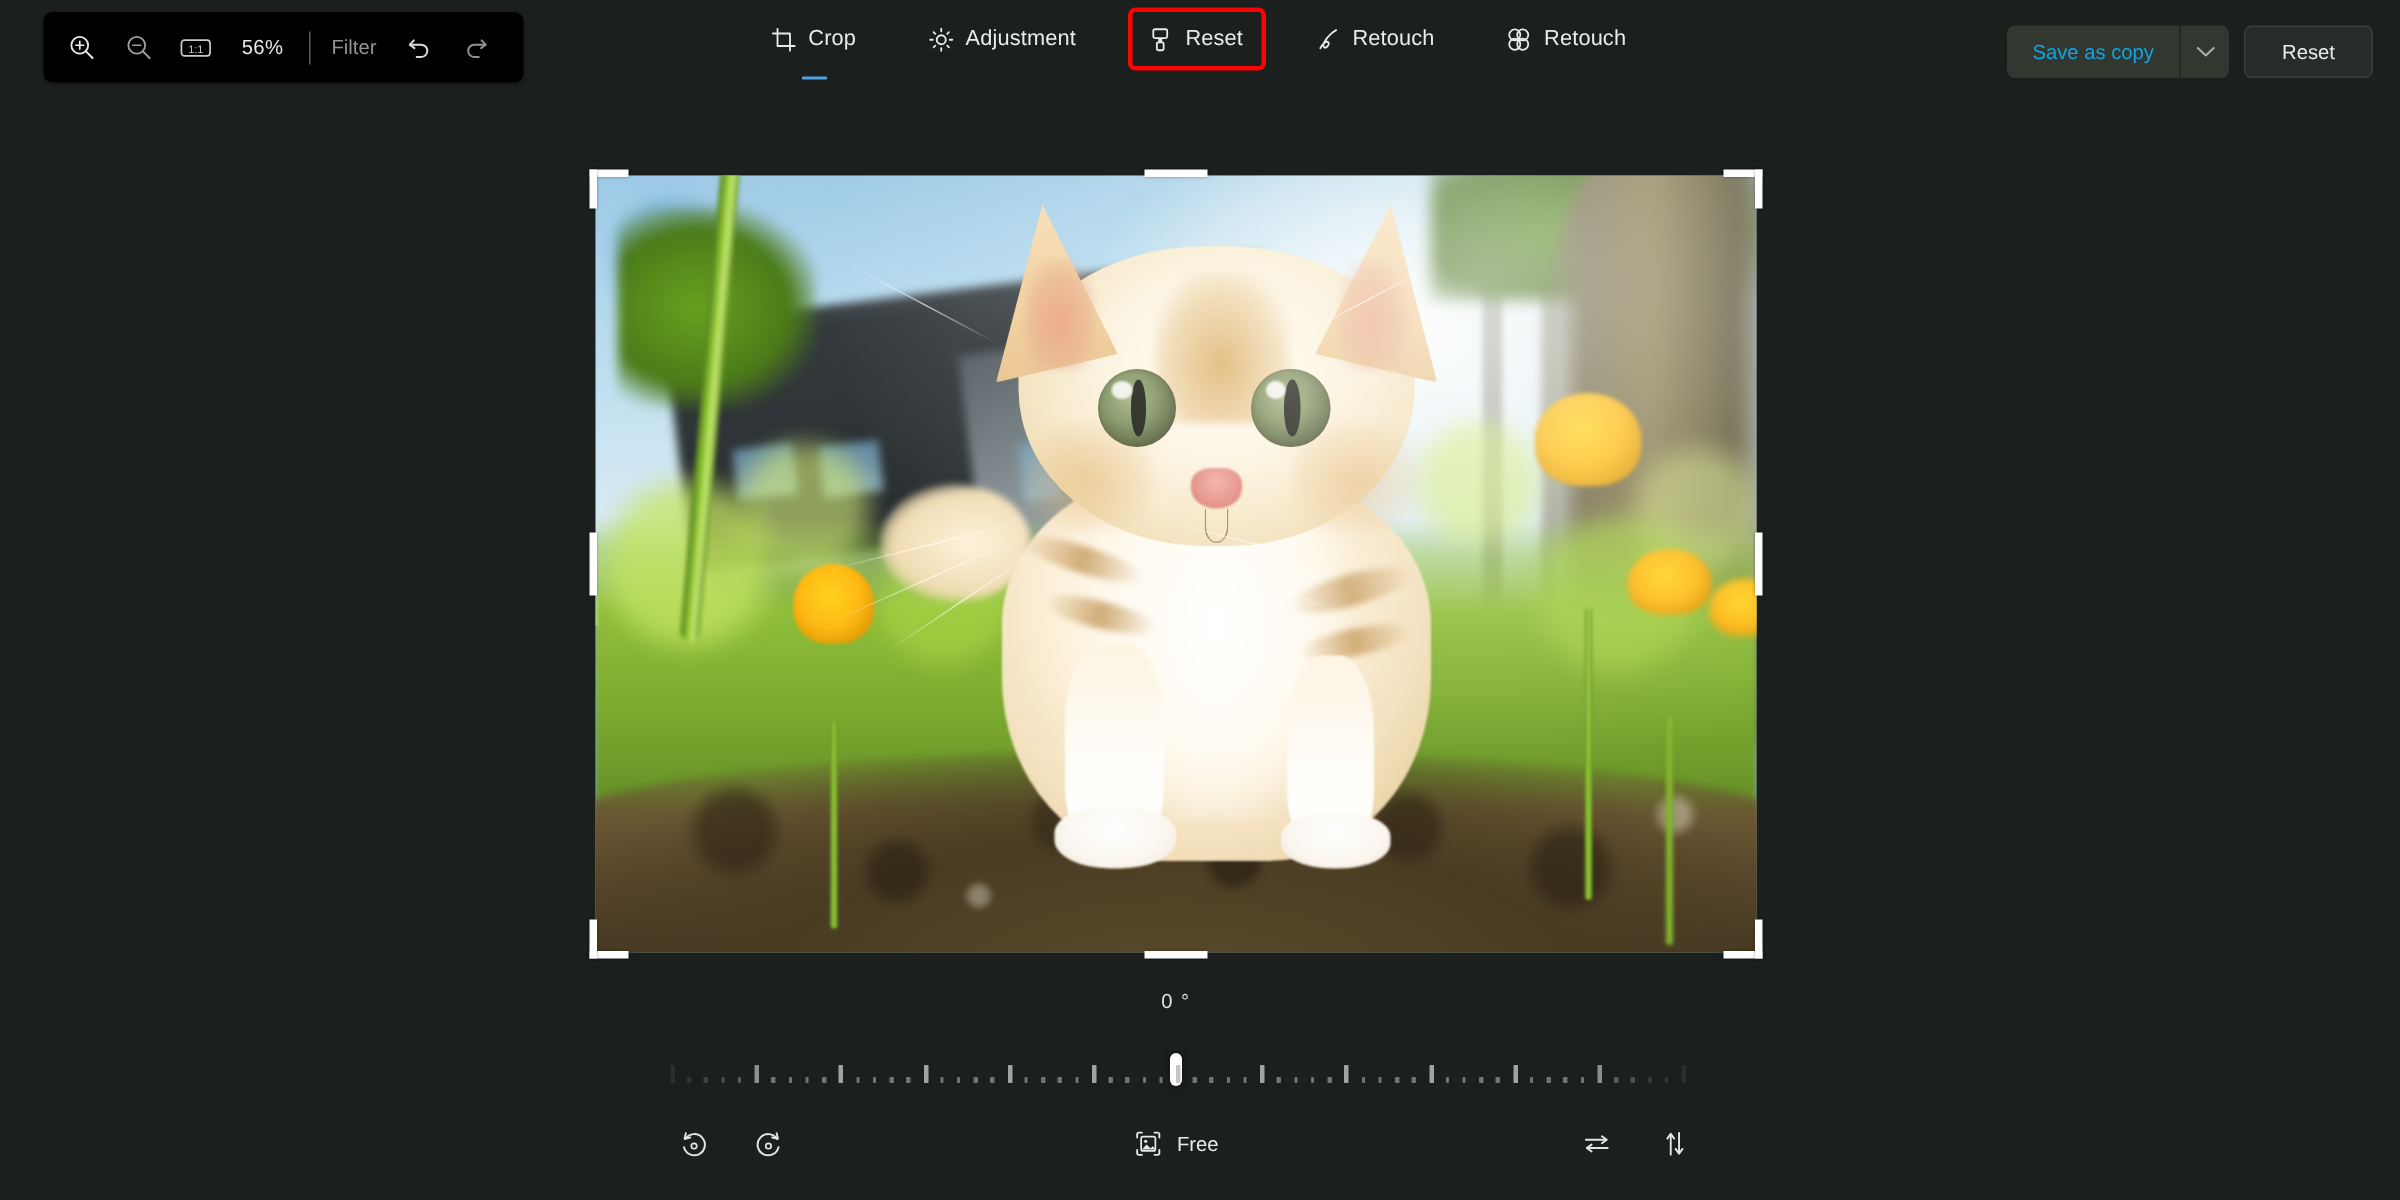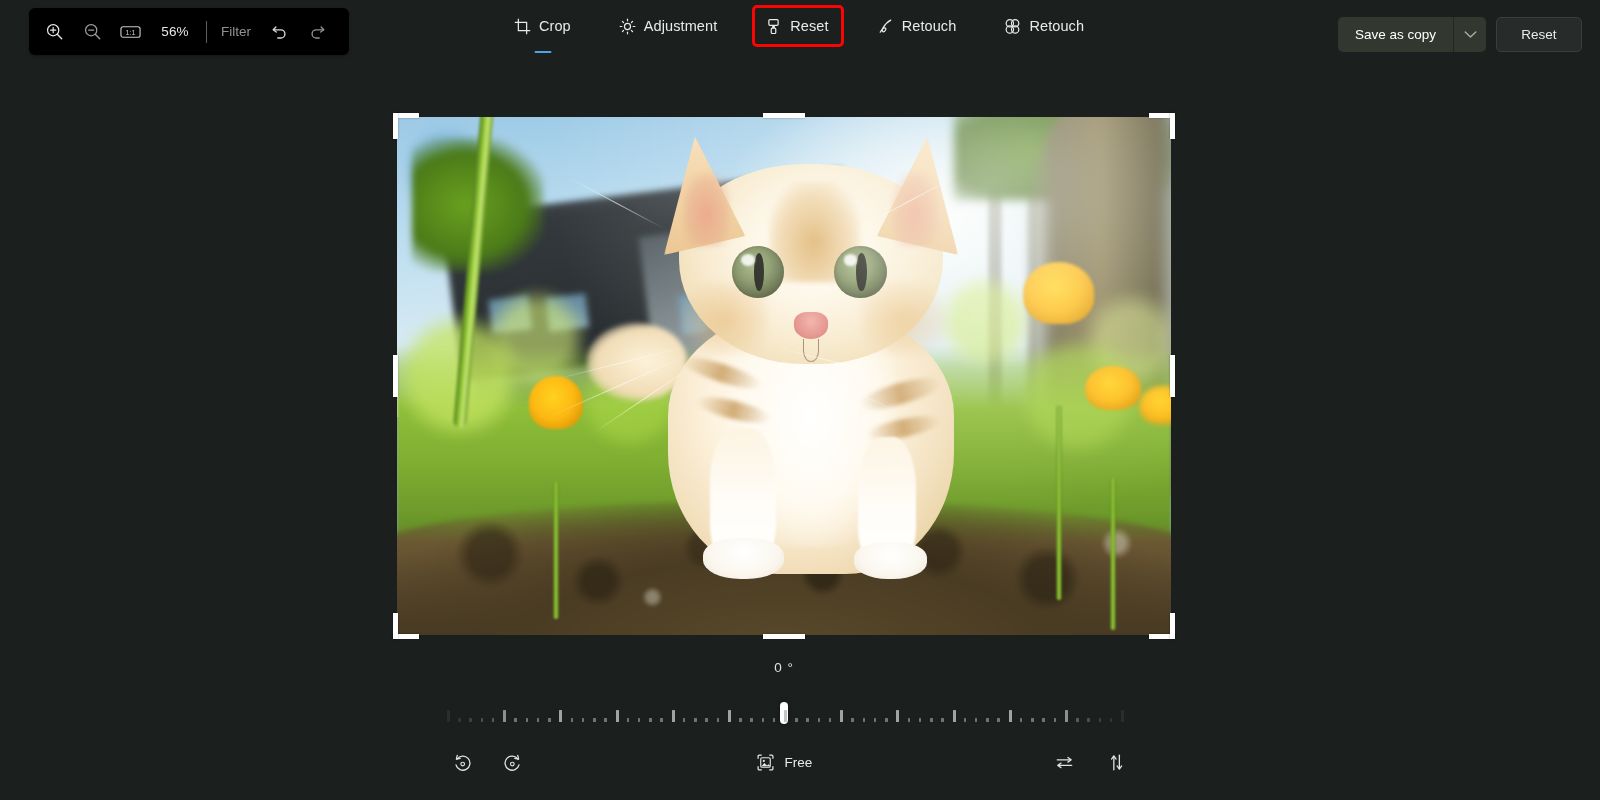--- a/index.html
+++ b/index.html
@@ -123,21 +123,21 @@
     align-items: stretch;
     height: 35px;
     border-radius: 5px;
     overflow: hidden;
     background: #32372f;
   }
   .save-main {
     display: flex; align-items: center;
     padding: 0 17px;
     font-size: 13.5px;
-    color: #ffffff;
+    color: #0ea5e9;
     cursor: default;
     white-space: nowrap;
   }
   .save-split { width: 1px; background: #22261f; }
   .save-arrow {
     width: 32px;
     display: flex; align-items: center; justify-content: center;
     cursor: pointer;
   }
   .cancel-btn {

